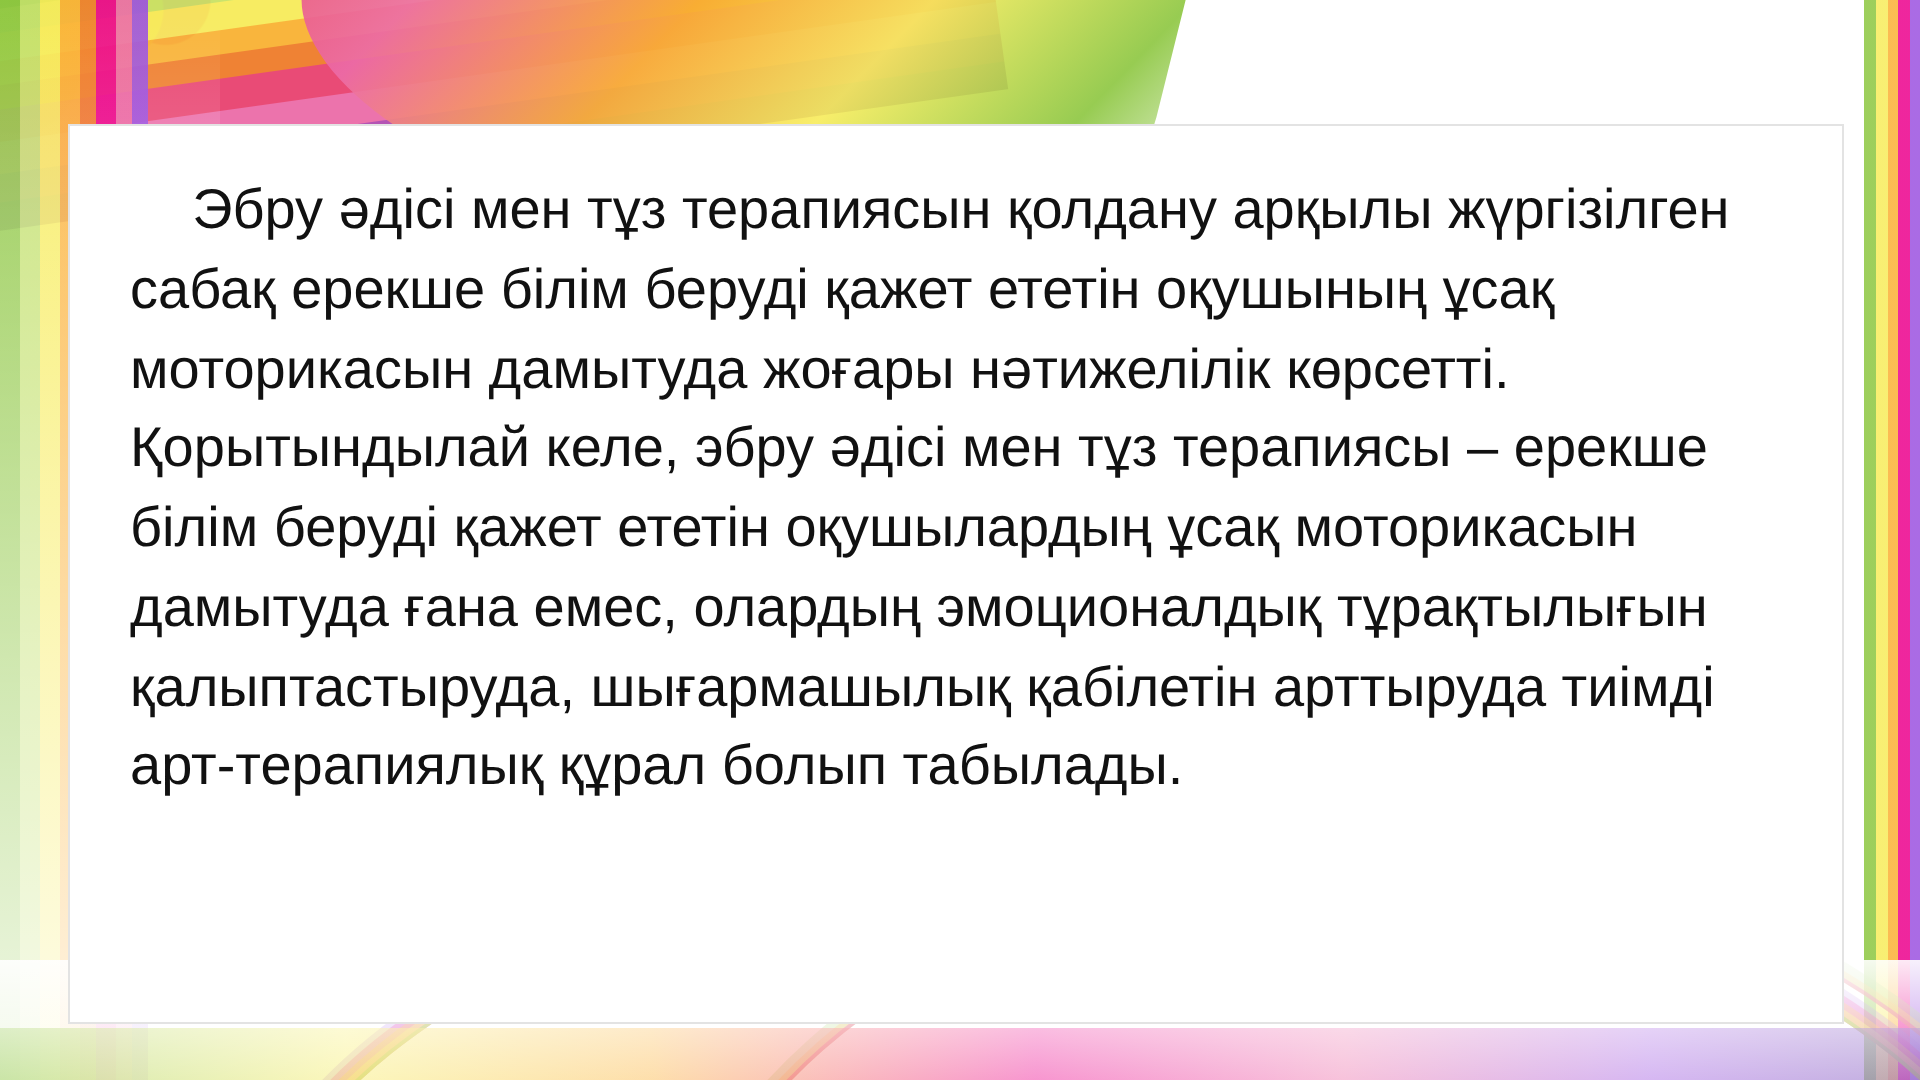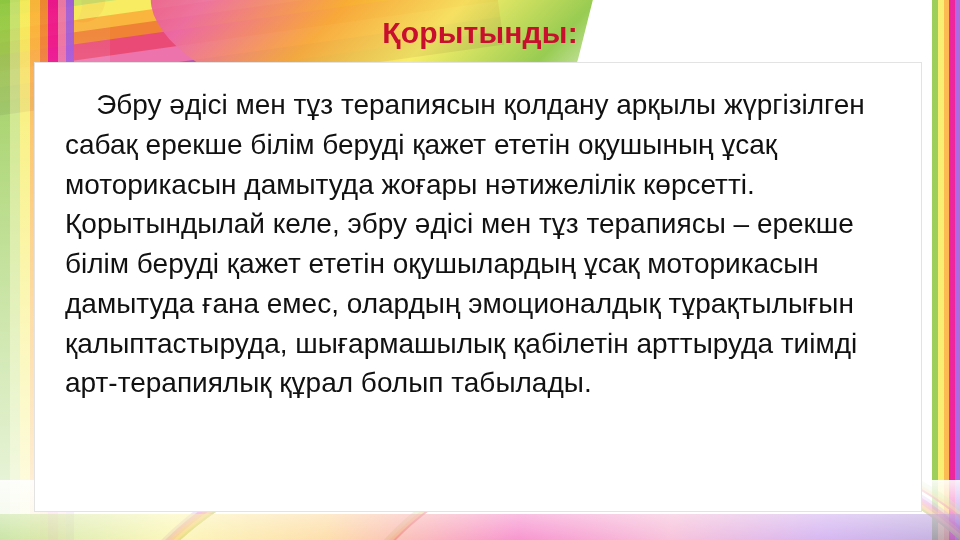--- a/index.html
+++ b/index.html
@@ -208,20 +208,19 @@
   <div class="ribbon"></div>
   <div class="ribbon2"></div>
   <div class="left-stripes"></div>
   <div class="left-stripes-fade"></div>
   <div class="right-stripes"></div>
   <div class="swirl"></div>
   <div class="swirl2"></div>
   <div class="bottom-band"></div>
   <div class="bottom-fade"></div>
 
-  <div class="slide-title">Қорытынды:</div>
 
   <div class="body-box">
     <p class="body-text">    Эбру әдісі мен тұз терапиясын қолдану арқылы жүргізілген сабақ ерекше білім беруді қажет ететін оқушының ұсақ моторикасын дамытуда жоғары нәтижелілік көрсетті.
 Қорытындылай келе, эбру әдісі мен тұз терапиясы – ерекше білім беруді қажет ететін оқушылардың ұсақ моторикасын дамытуда ғана емес, олардың эмоционалдық тұрақтылығын қалыптастыруда, шығармашылық қабілетін арттыруда тиімді арт-терапиялық құрал болып табылады.</p>
   </div>
 
 </div>
 
 </body></html>

